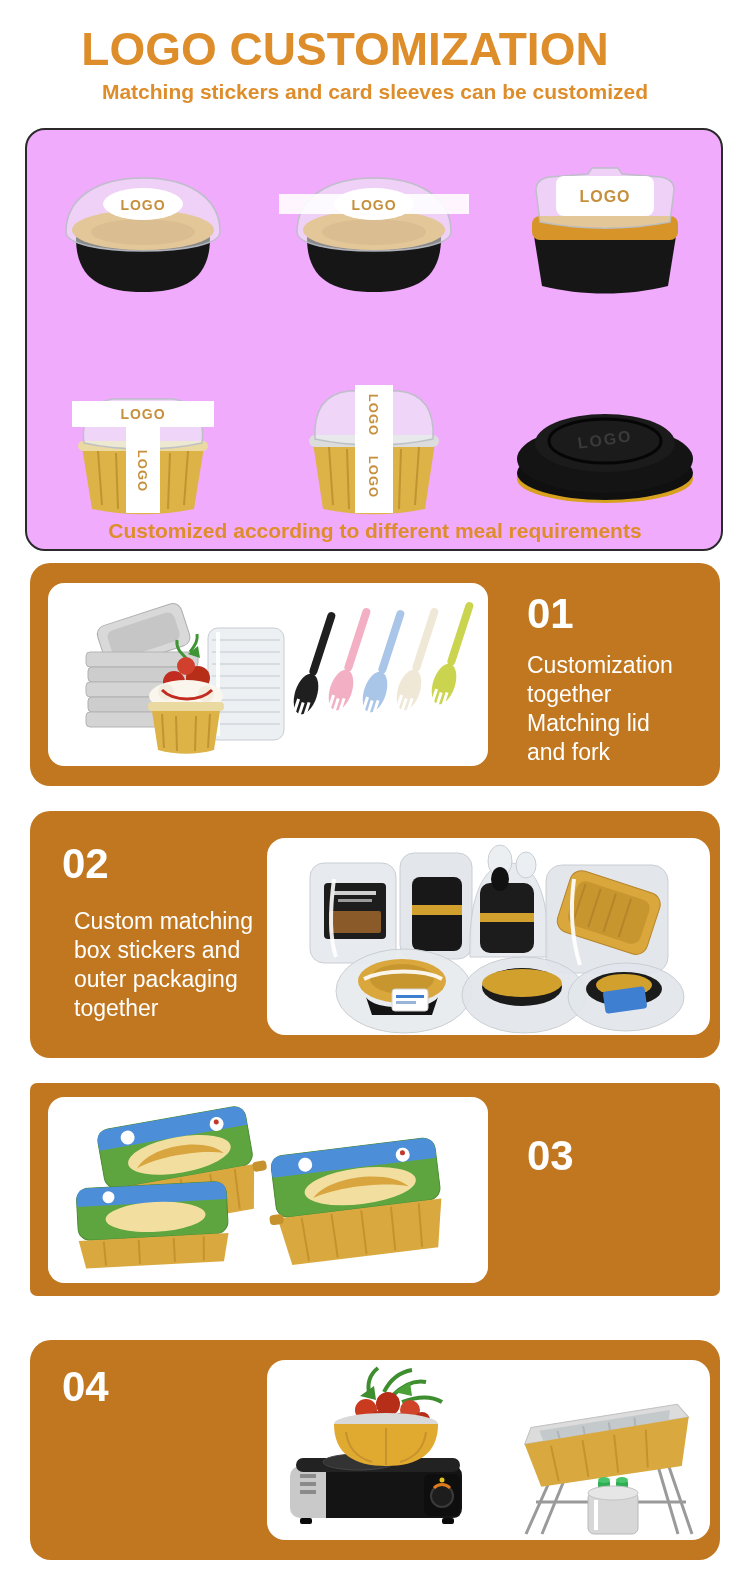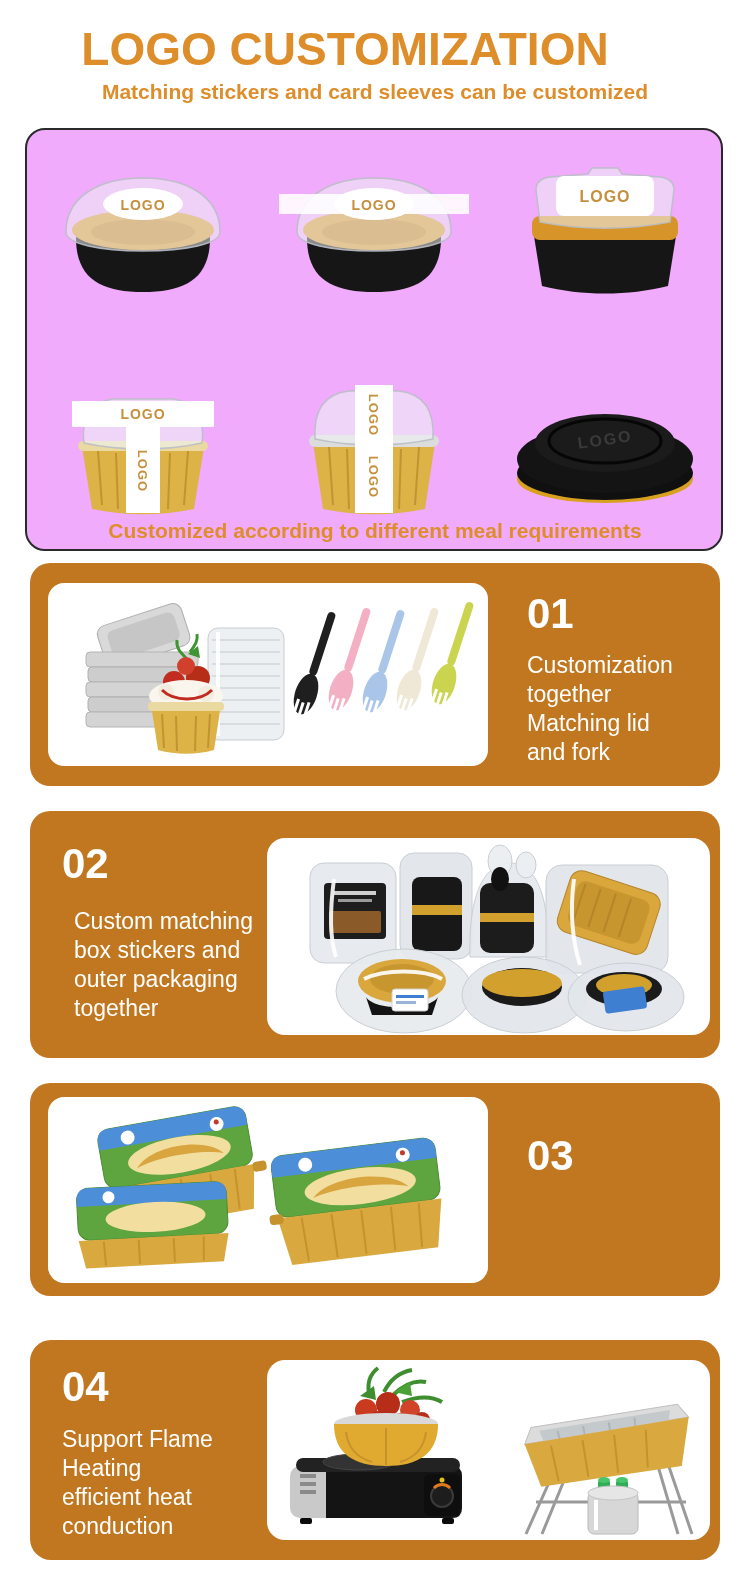--- a/index.html
+++ b/index.html
@@ -23,21 +23,21 @@
   }
   .section-heading{
     position:absolute;top:487px;left:0;width:750px;text-align:center;
     font-size:21px;font-weight:700;color:#DE8D2B;margin-top:32px;
   }
   .card{
     position:absolute;left:30px;width:690px;background:#C1771F;border-radius:20px;
   }
   #card-1{top:555px;height:223px;margin-top:8px;}
   #card-2{top:811px;height:247px;}
-  #card-3{top:1083px;height:213px;}
+  #card-3{top:1083px;height:213px;border-radius:7px;}
   #card-4{top:1340px;height:220px;border-radius:21px;}
   .imgbox{
     position:absolute;background:#ffffff;border-radius:16px;overflow:hidden;
     display:flex;align-items:center;justify-content:center;
   }
   #card-1 .imgbox{left:18px;top:20px;width:440px;height:183px;}
   #card-2 .imgbox{left:237px;top:27px;width:443px;height:197px;border-radius:18px;}
   #card-3 .imgbox{left:18px;top:14px;width:440px;height:186px;}
   #card-4 .imgbox{left:237px;top:20px;width:443px;height:180px;border-radius:18px;}
   .feature-number{
@@ -373,24 +373,20 @@
         </g>
         <rect x="-8" y="58" width="14" height="10" rx="4" fill="#C6922E"></rect>
       </g>
     </svg>
   </div>
   <div class="feature-number">03</div>
 </div>
 
 <div class="card" id="card-4">
   <div class="feature-number">04</div>
-  <div class="feature-text">Support Flame
-Heating
-efficient heat
-conduction</div>
   <div class="imgbox">
     <svg width="430" height="176" viewBox="0 0 430 176">
 
       <g>
         <ellipse cx="85" cy="104" rx="44" ry="10" fill="#2b2b2b"></ellipse>
         <rect x="16" y="104" width="172" height="52" rx="10" fill="#C9C9C9"></rect>
         <path d="M52,104 L178,104 Q188,104 188,114 L188,146 Q188,156 178,156 L52,156 Z" fill="#141414"></path>
         <rect x="22" y="96" width="164" height="14" rx="7" fill="#222222"></rect>
         <ellipse cx="85" cy="100" rx="36" ry="8" fill="#333333" stroke="#454545"></ellipse>
         <rect x="150" y="112" width="36" height="42" rx="6" fill="#0e0e0e"></rect>

